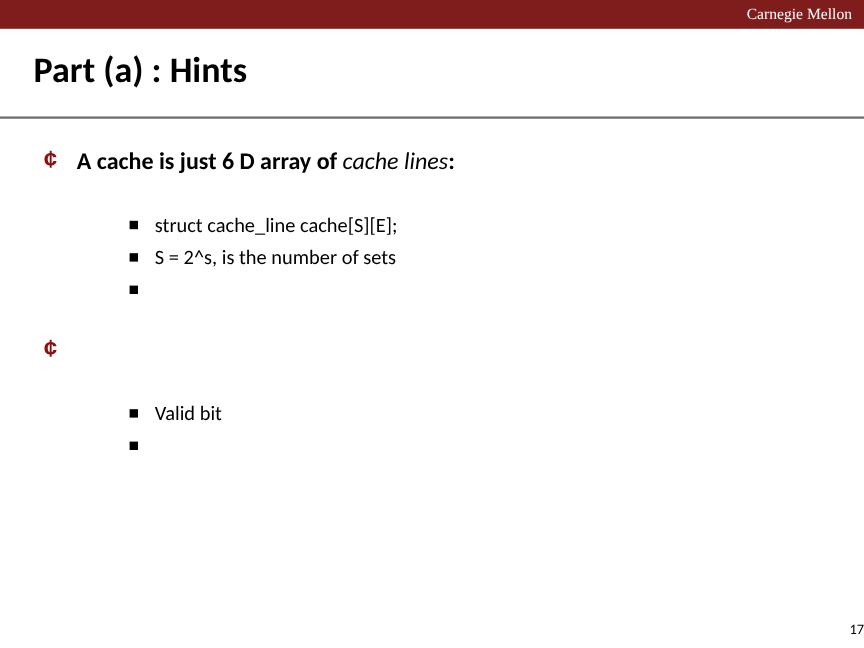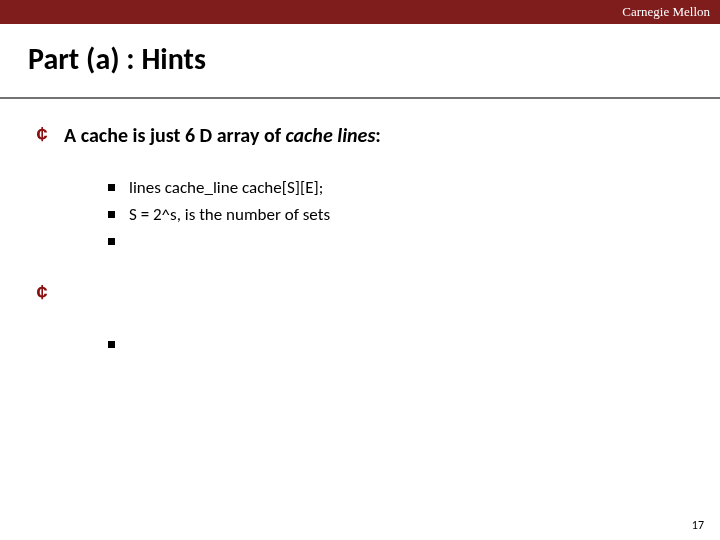--- a/index.html
+++ b/index.html
@@ -54,21 +54,21 @@
     margin-right: 16px;
     margin-top: 1px;
   }
   .l1-text {
     font-size: 20px;
     font-weight: 700;
     color: #000;
   }
   .l1-text em {
     font-style: italic;
-    font-weight: 700;
+    font-weight: 400;
   }
   .level2 {
     list-style: none;
     padding-left: 72px;
     margin-top: 10px;
     margin-bottom: 36px;
   }
   .level2 > li {
     display: flex;
     align-items: flex-start;
@@ -81,21 +81,21 @@
     margin-top: 7px;
     margin-right: 14px;
     flex-shrink: 0;
   }
   .l2-text {
     font-size: 17px;
     color: #000;
   }
   .page-num {
     position: absolute;
-    right: 16px;
+    right: 0;
     bottom: 8px;
     font-size: 12px;
     color: #000;
   }
 </style>
 </head>
 <body>
 
 <div class="header-bar">
   <span class="header-text">Carnegie Mellon</span>
@@ -109,37 +109,41 @@
     <li>
       <span class="bullet-open">¢</span>
       <span class="l1-text">
         <span>A cache is just 6 D array of </span><em>cache lines</em><span>:</span>
       </span>
     </li>
   </ul>
   <ul class="level2">
     <li>
       <span class="bullet-square"></span>
-      <span class="l2-text">lines cache_line cache[S][E];</span>
+      <span class="l2-text">struct cache_line cache[S][E];</span>
     </li>
     <li>
       <span class="bullet-square"></span>
       <span class="l2-text">S = 2^s,  is the number of sets</span>
     </li>
     <li>
       <span class="bullet-square"></span>
     </li>
   </ul>
 
   <ul class="level1">
     <li>
       <span class="bullet-open">¢</span>
     </li>
   </ul>
   <ul class="level2">
     <li>
       <span class="bullet-square"></span>
+      <span class="l2-text">Valid bit</span>
+    </li>
+    <li>
+      <span class="bullet-square"></span>
     </li>
   </ul>
 
 </div>
 
 <div class="page-num">17</div>
 
 </body></html>

